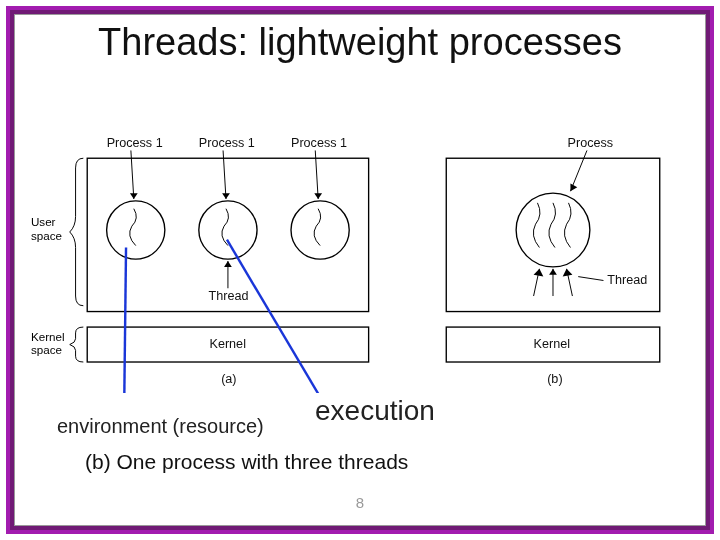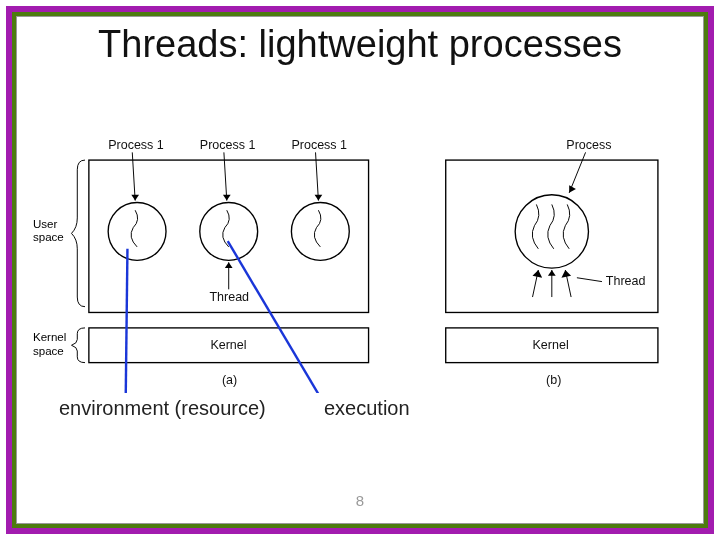--- a/index.html
+++ b/index.html
@@ -6,22 +6,22 @@
   body {
     width: 720px;
     height: 540px;
     background: #fff;
     font-family: Arial, Helvetica, sans-serif;
     position: relative;
   }
   .outer-border {
     position: absolute;
     inset: 6px;
-    border: 6px solid #a21caf;
-    background: #4d7c0f;
+    border: 4px solid #a21caf;
+    background: #701a75;
   }
   .inner-panel {
     position: absolute;
     inset: 4px;
     border: 1px solid #999;
     background: #fff;
   }
   .title {
     text-align: center;
     font-size: 38px;
@@ -37,30 +37,30 @@
     right: 20px;
     height: 268px;
     background: #fff;
   }
   .svg-wrap {
     position: absolute;
     inset: 0;
   }
   .note-environment {
     position: absolute;
-    top: 380px;
+    top: 400px;
     left: 42px;
     font-size: 20px;
     color: #222;
   }
   .note-execution {
     position: absolute;
     top: 380px;
-    left: 307px;
-    font-size: 20px;
+    left: 300px;
+    font-size: 28px;
     color: #222;
   }
   .captions {
     position: absolute;
     top: 434px;
     left: 70px;
     font-size: 21px;
     color: #111;
     line-height: 1.25;
   }
@@ -168,18 +168,19 @@
 
         <line x1="98" y1="290" x2="100" y2="118" class="blue-line"></line>
         <line x1="300" y1="272" x2="204" y2="110" class="blue-line"></line>
       </svg>
     </div>
 
     <div class="note-execution">execution</div>
     <div class="note-environment">environment (resource)</div>
 
     <div class="captions">
+      <div>(b) One process with three threads</div>
     </div>
 
     <div class="page-number">8</div>
 
   </div>
 </div>
 
 </body></html>

